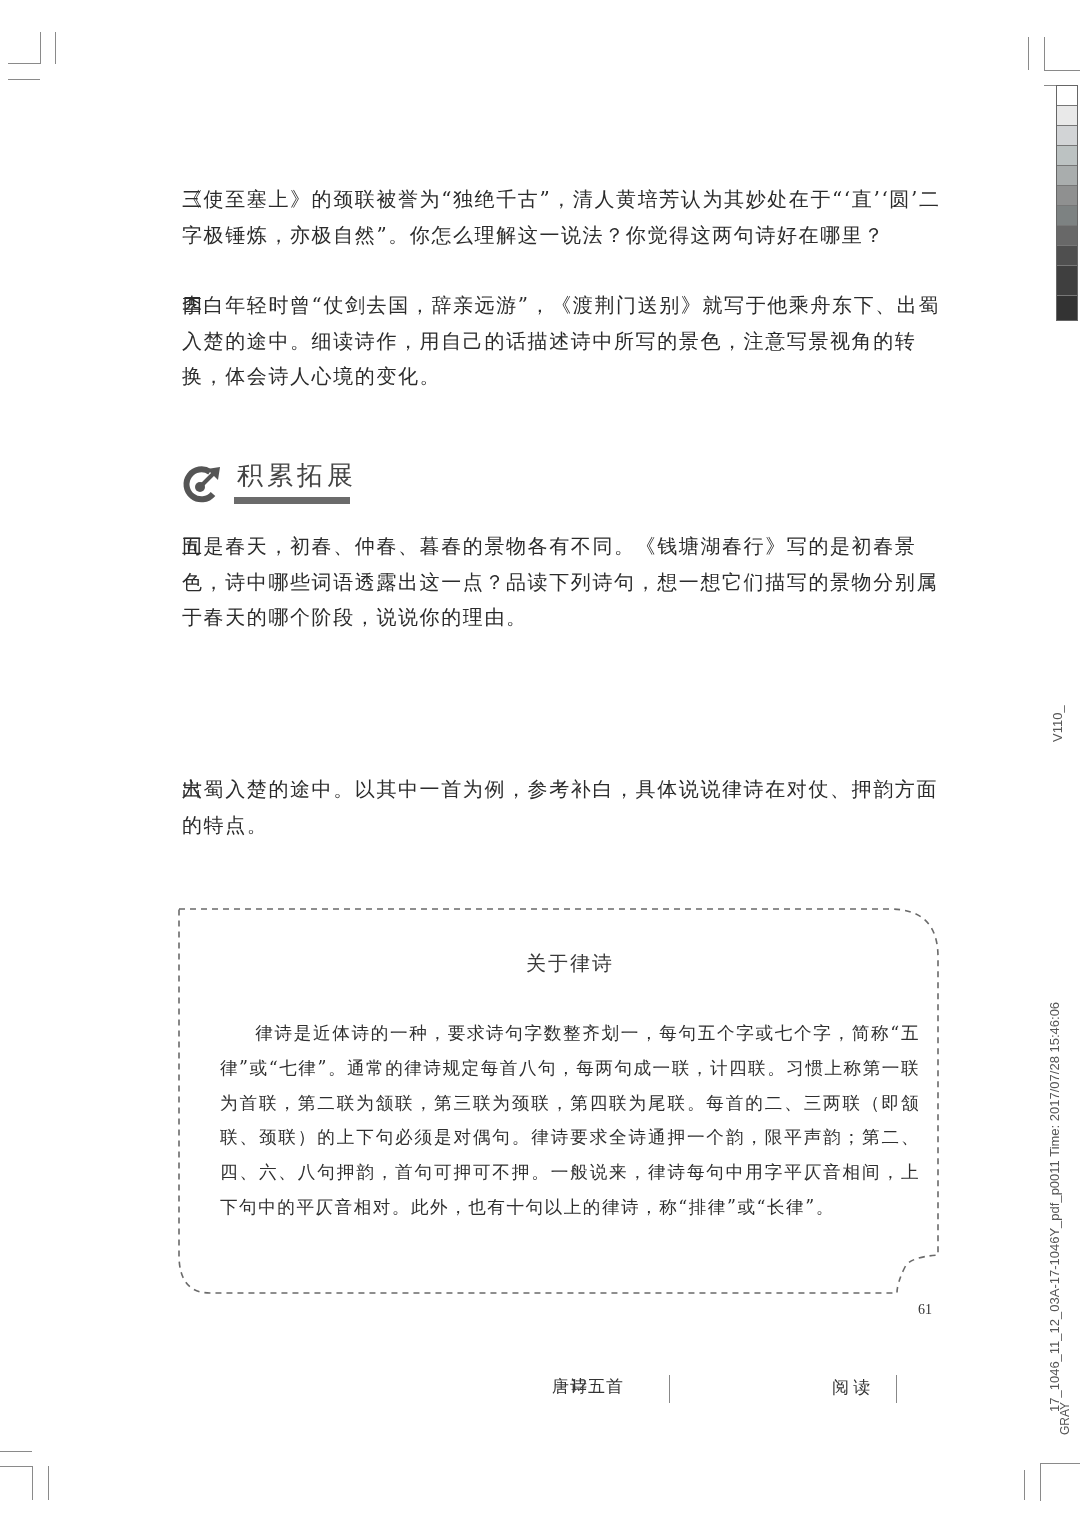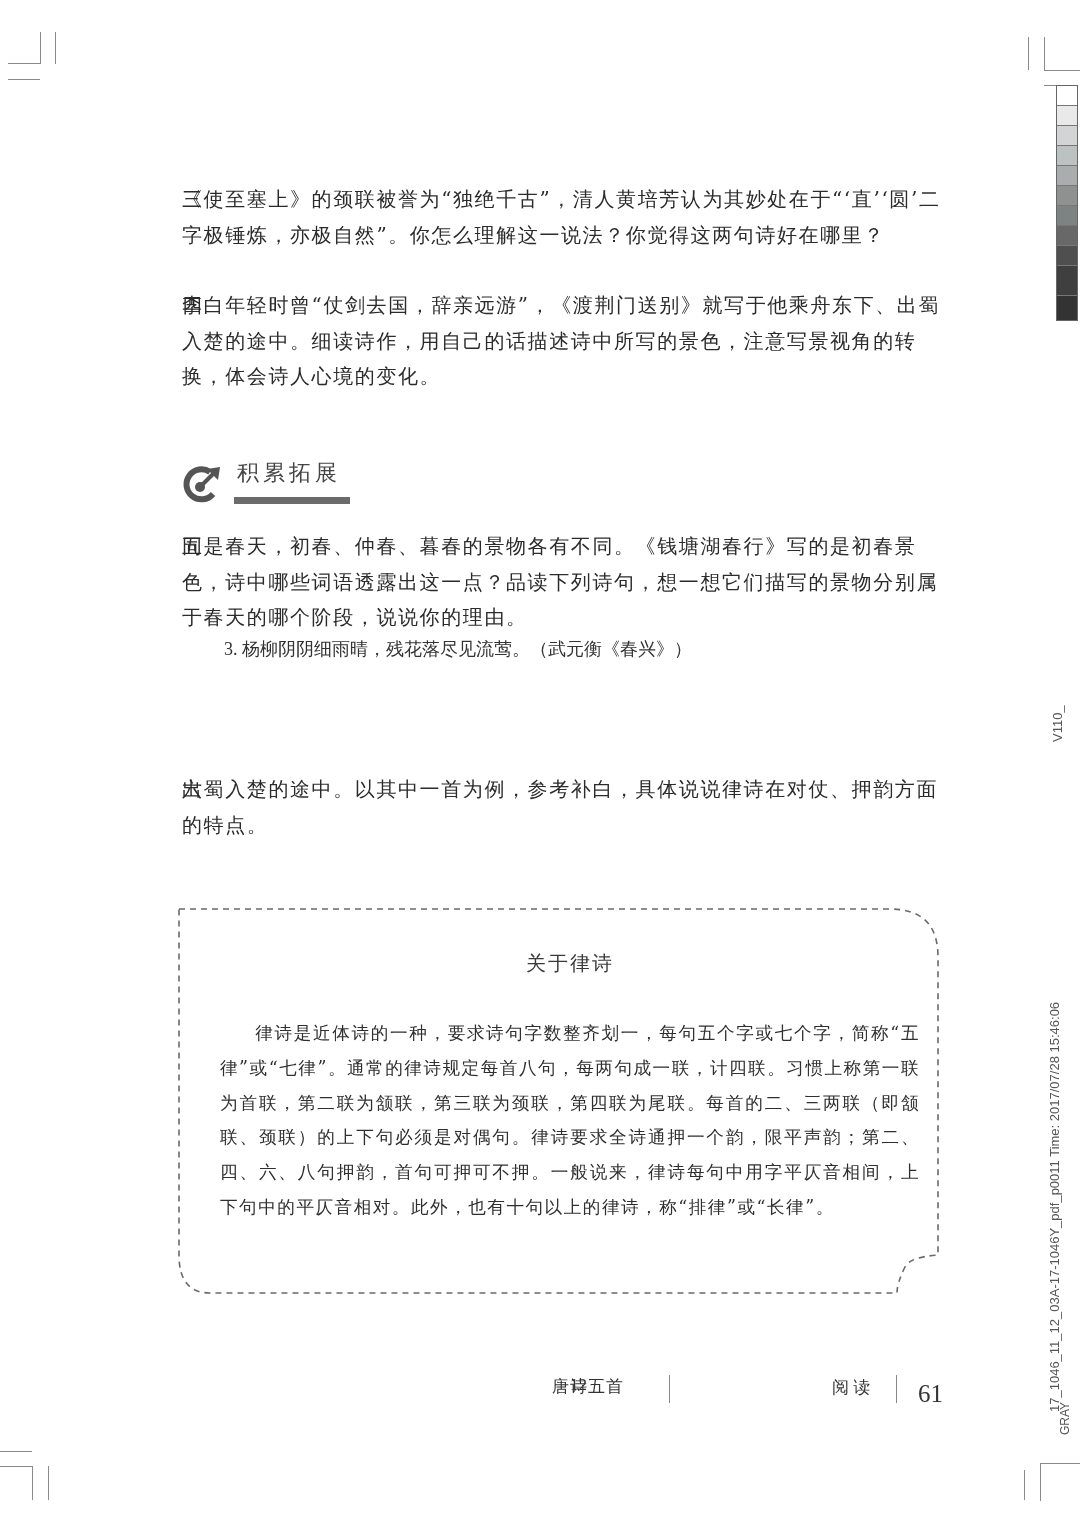--- a/index.html
+++ b/index.html
@@ -12,21 +12,21 @@
   .mark { position: absolute; background: #8a8a8a; }
   
   .gray-bar { position: absolute; left: 1056px; top: 85px; width: 20px; border: 1px solid #666; }
   .gray-bar div { height: 19px; border-bottom: 1px solid #777; }
   
   .q { position: absolute; left: 182px; width: 770px; font-size: 20px; line-height: 35.5px; letter-spacing: 1.6px; color: #2b2b2b; }
   .q .num { position: absolute; left: 0; top: 0; width: 30px; }
   .q .body { }
   
   .sec-icon { position: absolute; left: 180px; top: 463px; width: 44px; height: 44px; }
-  .sec-title { position: absolute; left: 237px; top: 458px; font-size: 22px; letter-spacing: 4px; color: #444; }
+  .sec-title { position: absolute; left: 237px; top: 458px; font-size: 26px; letter-spacing: 4px; color: #444; }
   .sec-underline { position: absolute; left: 234px; top: 497px; width: 116px; height: 7px; background: #6b6b6b; }
   
   .poems { position: absolute; left: 224px; top: 632px; font-size: 18px; line-height: 34.5px; color: #333; font-family: "Liberation Serif", "DejaVu Serif", serif; }
   
   .note-svg { position: absolute; left: 170px; top: 895px; }
   .note-title { position: absolute; left: 0; width: 1140px; top: 950px; text-align: center; font-size: 20px; letter-spacing: 2px; color: #3a3a3a; }
   .note-body { position: absolute; left: 220px; width: 700px; top: 1016px; font-size: 17.6px; line-height: 34.8px; letter-spacing: 1.5px; text-align: justify; color: #2f2f2f; text-indent: 2em; }
   
   .footer-text { position: absolute; font-size: 17px; color: #333; font-family: "Liberation Serif", "DejaVu Serif", serif; }
   .footer-sep { position: absolute; width: 1px; background: #888; }
@@ -86,36 +86,35 @@
   <path d="M27 6 L40 4 L38 17 Z" fill="#555"></path>
 </svg>
 <div class="sec-title">积累拓展</div>
 <div class="sec-underline"></div>
 
 <div class="q" style="top:529px;">
   <span class="num">五</span>
   <div class="body">同是春天，初春、仲春、暮春的景物各有不同。《钱塘湖春行》写的是初春景色，诗中哪些词语透露出这一点？品读下列诗句，想一想它们描写的景物分别属于春天的哪个阶段，说说你的理由。</div>
 </div>
 <div class="poems">
-  <div>3. 杨柳阴阴细雨晴，残花落尽见流莺。（武元衡《春兴》）</div>
 </div>
 
 <div class="q" style="top:772px;">
   <span class="num">六</span>
   <div class="body">出蜀入楚的途中。以其中一首为例，参考补白，具体说说律诗在对仗、押韵方面的特点。</div>
 </div>
 
 <svg class="note-svg" width="780" height="410" viewBox="0 0 780 410">
   <path d="M9 14 L720 14 Q768 14 768 62 L768 360 Q740 362 735 372 Q727 388 727 398 L40 398 Q9 398 9 360 Z" fill="none" stroke="#6a6a6a" stroke-width="1.6" stroke-dasharray="6 5"></path>
 </svg>
 <div class="note-title">关于律诗</div>
 <div class="note-body">律诗是近体诗的一种，要求诗句字数整齐划一，每句五个字或七个字，简称“五律”或“七律”。通常的律诗规定每首八句，每两句成一联，计四联。习惯上称第一联为首联，第二联为颔联，第三联为颈联，第四联为尾联。每首的二、三两联（即颔联、颈联）的上下句必须是对偶句。律诗要求全诗通押一个韵，限平声韵；第二、四、六、八句押韵，首句可押可不押。一般说来，律诗每句中用字平仄音相间，上下句中的平仄音相对。此外，也有十句以上的律诗，称“排律”或“长律”。</div>
 
 <div class="footer-text" style="left:551px;top:1375px;margin-left:19px;">12</div>
 <div class="footer-text" style="left:552px;top:1375px;letter-spacing:1px;font-family:Liberation Mono, monospace;">唐诗五首</div>
 <div class="footer-sep" style="left:669px;top:1375px;height:28px;"></div>
 <div class="footer-text" style="left:832px;top:1376px;">阅 读</div>
 <div class="footer-sep" style="left:896px;top:1375px;height:28px;"></div>
-<div class="footer-text" style="left:918px;top:1380px;font-size:25px;">61</div>
+<div class="footer-text" style="left:918px;top:1302px;font-size:14px;">61</div>
 
 <div class="vert" style="left:1050px;top:742px;font-size:13px;">V110_</div>
 <div class="vert" style="left:1047px;top:1412px;font-size:13px;">17_1046_11_12_03A-17-1046Y_pdf_p0011 Time: 2017/07/28 15:46:06</div>
 <div class="vert" style="left:1058px;top:1435px;font-size:12px;">GRAY</div>
 
 </body></html>

